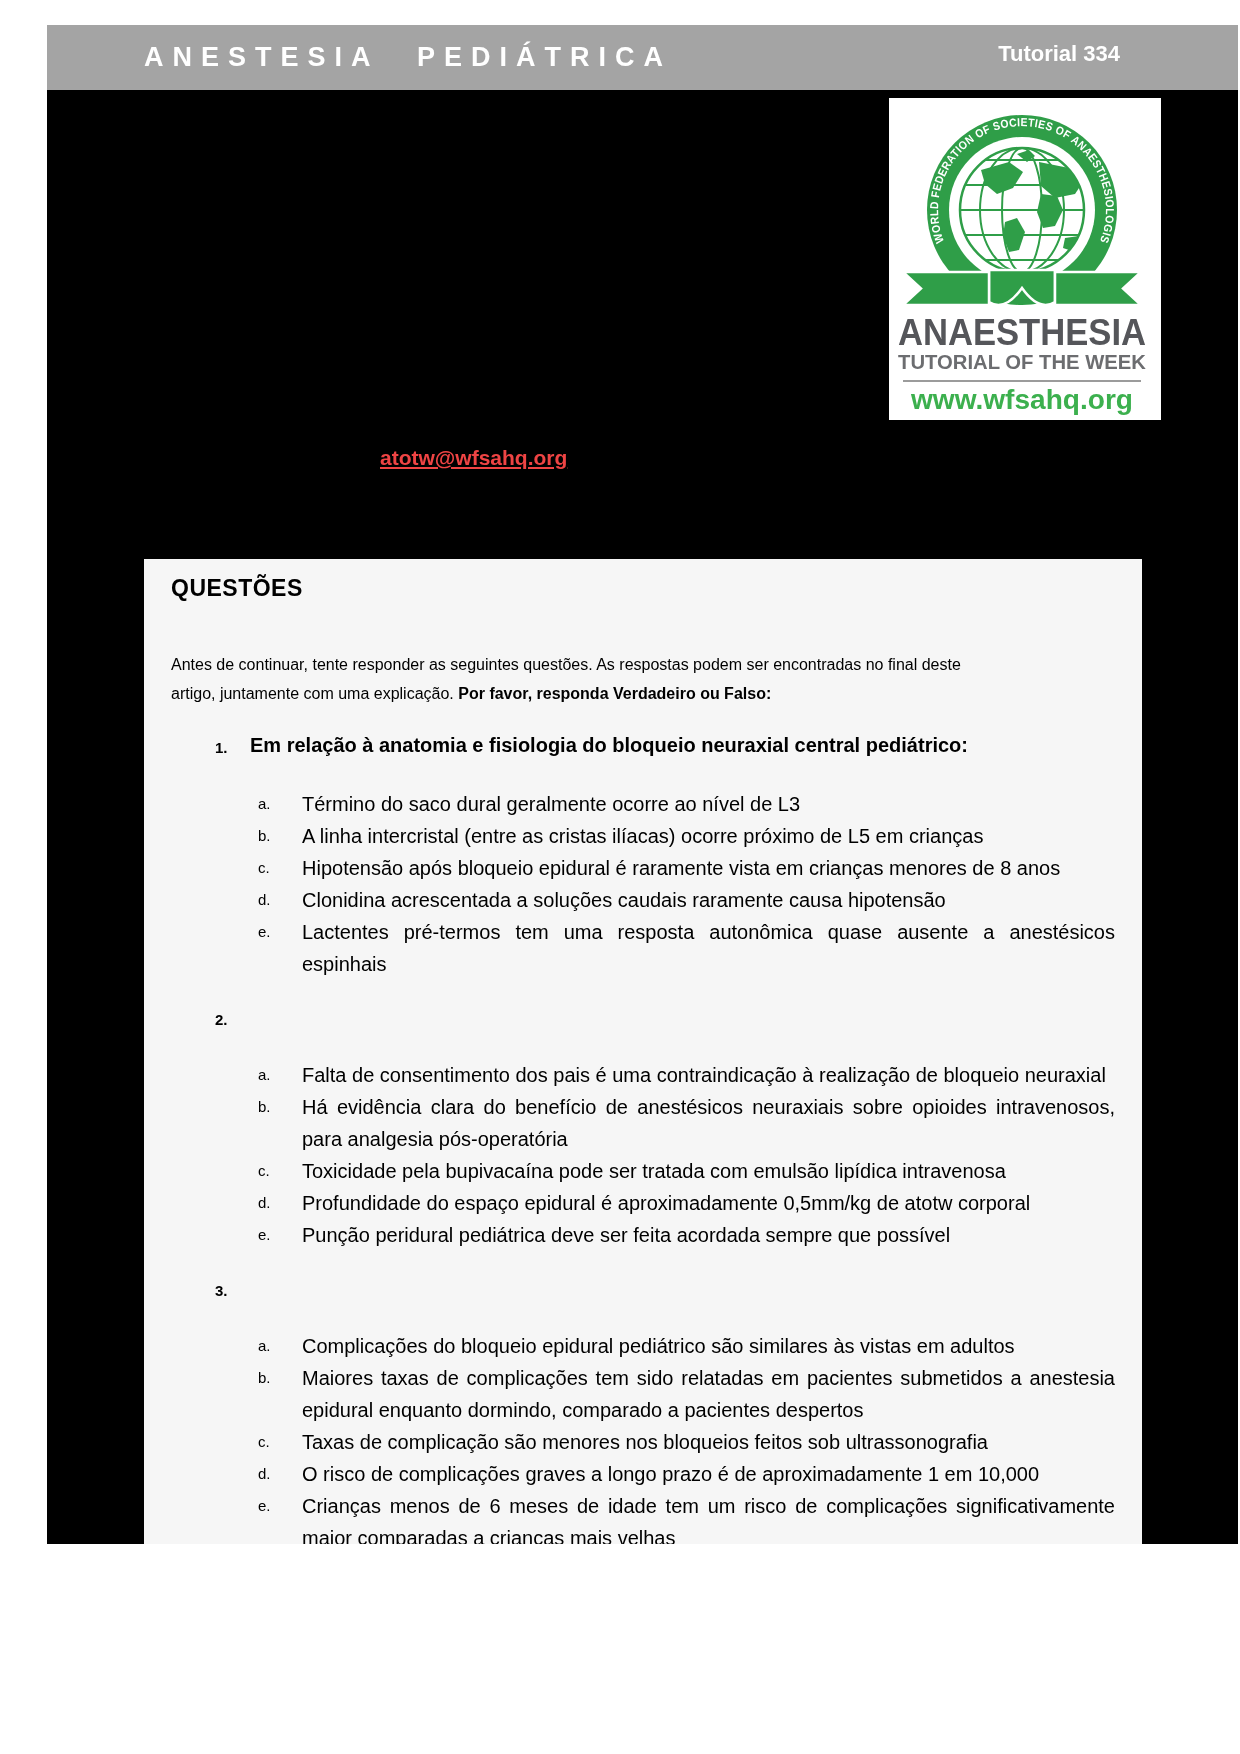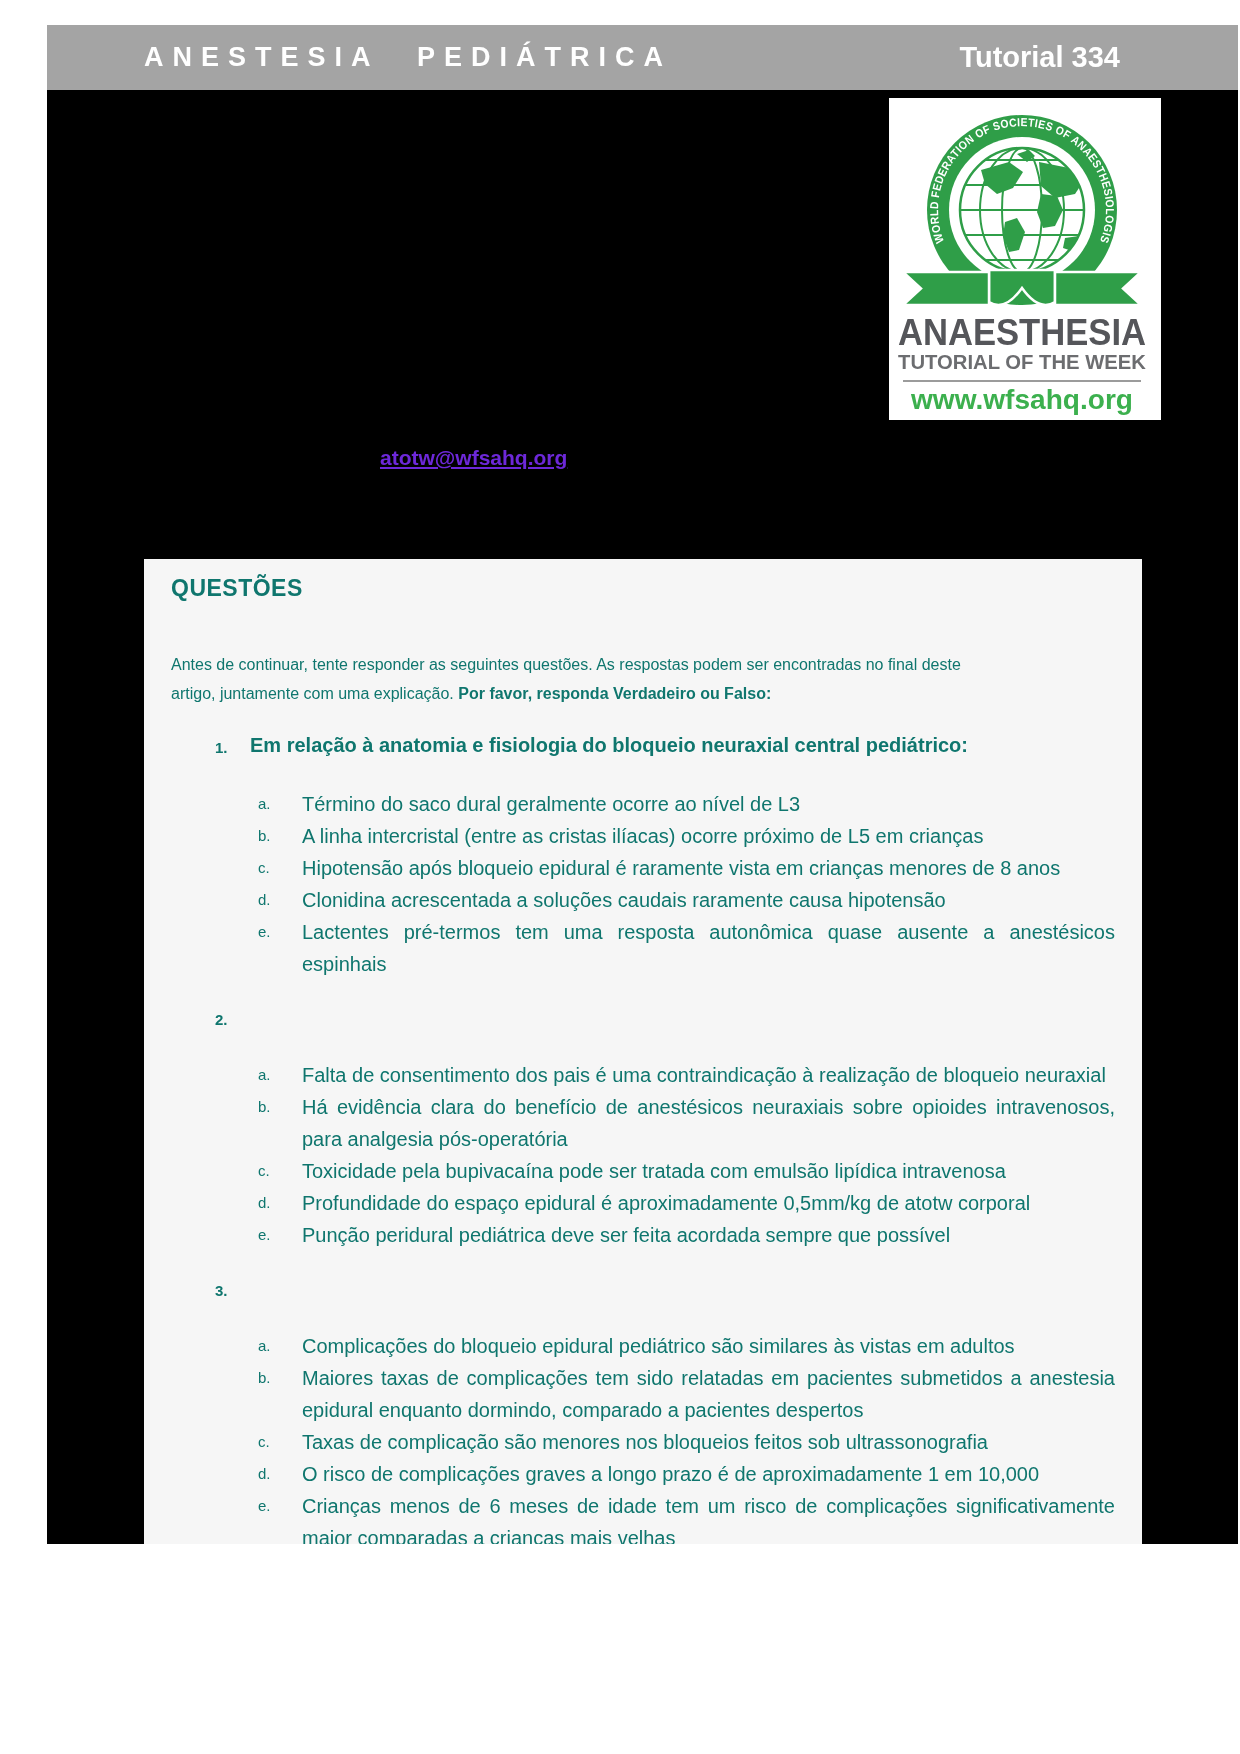--- a/index.html
+++ b/index.html
@@ -3,39 +3,39 @@
 <meta charset="utf-8">
 <style>
   html,body{margin:0;padding:0;}
   body{width:1240px;font-family:"Liberation Sans",sans-serif;background:#ffffff;}
   .page{position:relative;width:1240px;height:1544px;background:#ffffff;overflow:hidden;margin-left:23px;}
 
   
   .header-bar{position:absolute;left:24px;top:25px;width:1191px;height:65px;background:#a4a4a4;}
   .header-title{position:absolute;left:97px;top:17px;color:#ffffff;font-weight:bold;font-size:27px;
                 letter-spacing:9px;word-spacing:22px;white-space:nowrap;}
-  .header-tutorial{position:absolute;right:118px;top:16px;color:#ffffff;font-weight:bold;font-size:29px;white-space:nowrap;}
+  .header-tutorial{position:absolute;right:118px;top:16px;color:#ffffff;font-weight:bold;font-size:22px;white-space:nowrap;}
 
   
   .black-bg{position:absolute;left:24px;top:90px;width:1191px;height:1594px;background:#000000;}
 
   
   .logo-box{position:absolute;left:866px;top:98px;width:272px;height:322px;background:#ffffff;}
   .logo-box svg{display:block;}
   .logo-box text, .logo-box textPath{font-family:"Liberation Sans",sans-serif;}
 
   
-  .email-link{position:absolute;left:357px;top:446px;font-size:21px;font-weight:bold;color:#6d28d9;
+  .email-link{position:absolute;left:357px;top:446px;font-size:21px;font-weight:bold;color:#ef4444;
               text-decoration:underline;white-space:nowrap;}
   .footer-link{position:absolute;left:512px;top:1627px;font-size:15px;font-weight:bold;color:#0000ff;
                text-decoration:underline;white-space:nowrap;}
 
   
   .panel{position:absolute;left:121px;top:559px;width:998px;height:1049px;background:#f6f6f6;
-         box-sizing:border-box;padding:16px 27px;color:#0f766e;}
+         box-sizing:border-box;padding:16px 27px;color:#000000;}
   .panel-heading{font-size:23px;font-weight:bold;margin:0;letter-spacing:0.5px;}
   .intro{margin:48px 0 0 0;font-size:16px;line-height:29px;max-width:828px;}
   .intro b{font-weight:bold;}
 
   .q-block{margin-top:26px;}
   .q-heading{display:flex;margin-left:44px;align-items:flex-start;}
   .q-num{flex:0 0 35px;font-size:15px;font-weight:bold;padding-top:5px;}
   .q-title{font-size:20px;font-weight:bold;line-height:23px;}
   .q-items{margin-top:31px;margin-left:87px;}
   .q-item{display:flex;align-items:flex-start;}

